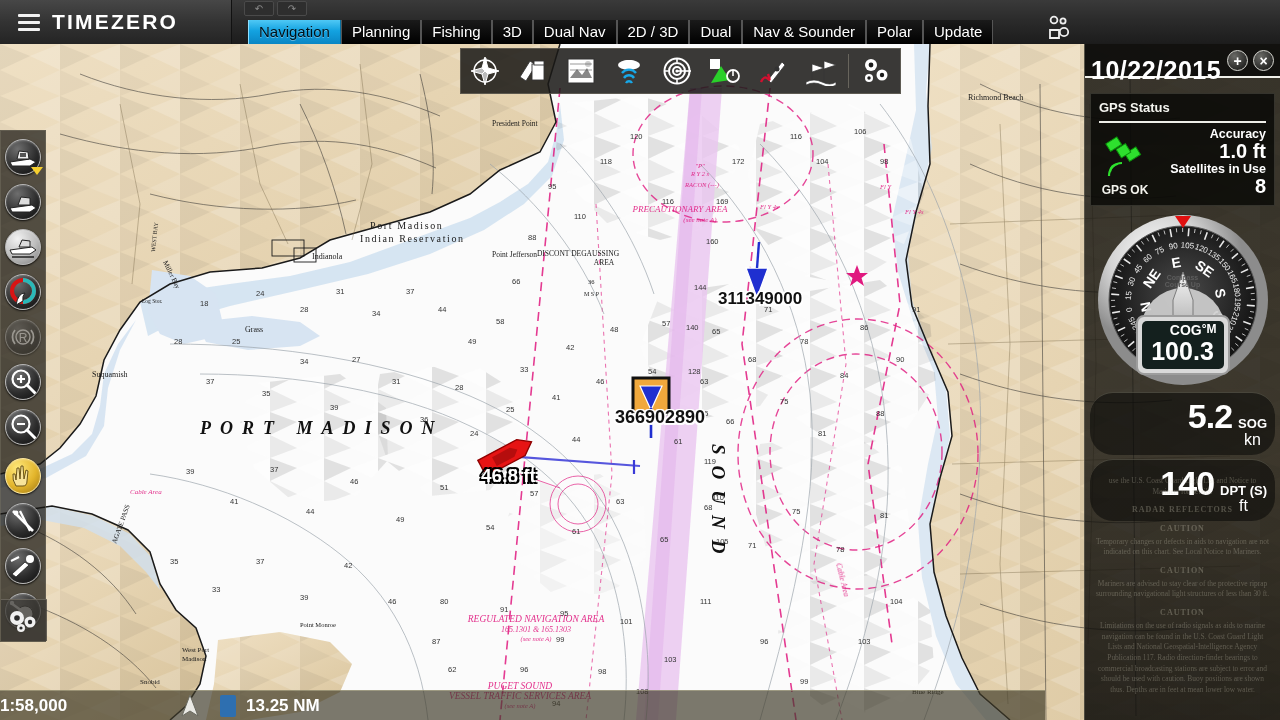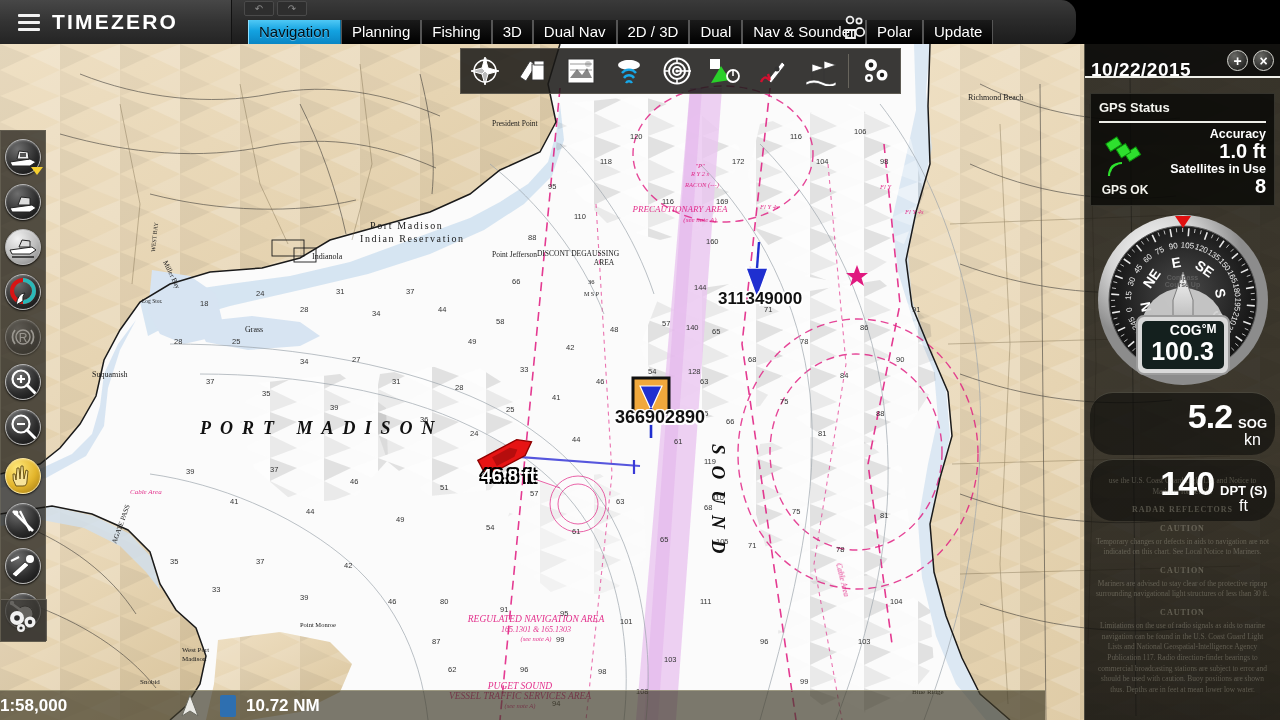--- a/index.html
+++ b/index.html
@@ -6,24 +6,23 @@
   html, body {
     width: 1280px; height: 720px;
     overflow: hidden;
     background: #000;
     font-family: "Liberation Sans", sans-serif;
   }
   #app { position: relative; width: 1280px; height: 720px; overflow: hidden; }
 
   
   .topbar {
-    position: absolute; top: 0; left: 0; width: 1076px; height: 44px;
+    position: absolute; top: 0; left: 0; width: 1280px; height: 44px;
     background: linear-gradient(180deg,#3a3a3a 0%,#2b2b2b 45%,#1c1c1c 100%);
     z-index: 40;
-    border-radius: 15px;
   }
   .brandzone {
     position: absolute; left: 0; top: 0; width: 232px; height: 44px;
     background: linear-gradient(180deg,#474747 0%,#333 50%,#242424 100%);
     display: flex; align-items: center; gap: 12px; padding-left: 18px;
     border-right: 1px solid #111;
   }
   .hamburger { display: flex; flex-direction: column; gap: 4px; cursor: pointer; }
   .hamburger i { display: block; width: 22px; height: 3px; background: #f2f2f2; border-radius: 1px; }
   .brand {
@@ -118,21 +117,21 @@
     position: absolute; right: 0; top: 44px; width: 196px; height: 676px;
     z-index: 30;
     background: linear-gradient(180deg, rgba(18,17,13,.82) 0%, rgba(16,15,11,.78) 60%, rgba(14,13,10,.88) 100%);
     border-left: 1px solid rgba(120,115,100,.5);
     overflow: hidden;
   }
   .rp-head {
     height: 34px; background: rgba(10,10,8,.82); display: flex; align-items: center;
     padding: 0 6px; position: relative; border-bottom: 2px solid #f0f0ea;
   }
-  .rp-date { color: #fff; font-size: 19px; font-weight: bold; letter-spacing: .5px; margin-top: 20px; }
+  .rp-date { color: #fff; font-size: 25px; font-weight: bold; letter-spacing: .5px; margin-top: 20px; }
   .rp-cbtn {
     position: absolute; top: 6px; width: 21px; height: 21px; border-radius: 50%;
     background: radial-gradient(circle at 34% 28%, #6a6a66 0%, #2a2a28 70%, #101010 100%);
     border: 1px solid #d8d8d2; color: #fff; font-size: 14px; font-weight: bold;
     display: flex; align-items: center; justify-content: center; cursor: pointer;
   }
   .rp-cbtn.add { right: 32px; }
   .rp-cbtn.close { right: 6px; }
 
   .gpsbox {
@@ -1003,17 +1002,17 @@
 
   <div class="statusbar">
     <div class="sb-scale">1:58,000</div>
     <div class="sb-north">
       <svg width="20" height="24" viewBox="0 0 20 24">
         <path d="M10,1 L18,22 L10,17 L2,22 Z" fill="#e9e9e4" stroke="#6a6a60" stroke-width="1"></path>
       </svg>
     </div>
     <div class="sb-bar">
       <div class="sb-chip"></div>
-      <span class="sb-dist">10.72 NM</span>
+      <span class="sb-dist">13.25 NM</span>
     </div>
   </div>
 
 </div>
 
 </body></html>

